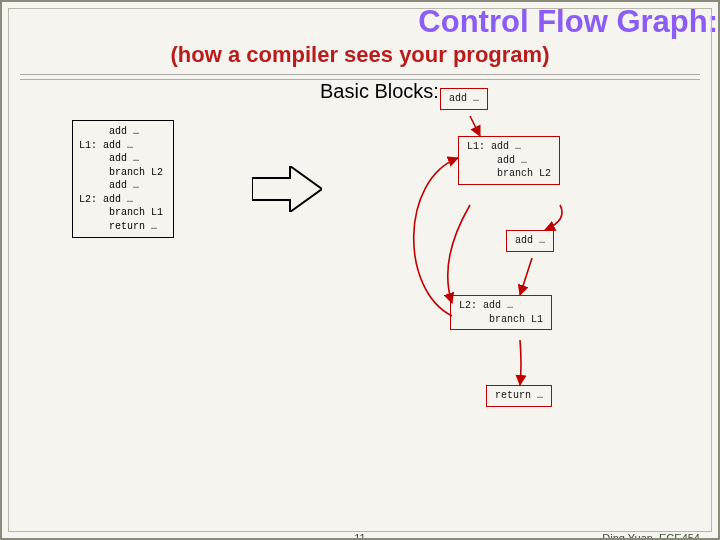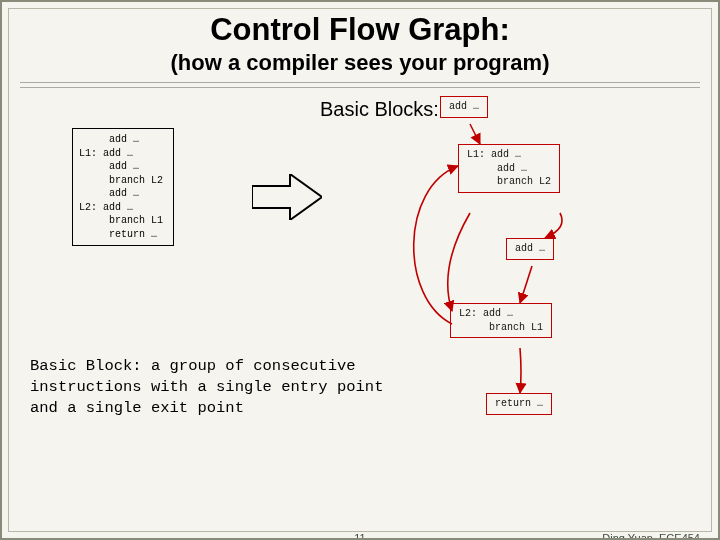--- a/index.html
+++ b/index.html
@@ -9,49 +9,49 @@
     font-family: Arial, Helvetica, sans-serif;
     position: relative;
     border: 2px solid #8a8a7a;
   }
   .inner-border {
     position: absolute; inset: 6px;
     border: 1px solid #b8b8a8;
     pointer-events: none;
   }
   .title {
-    text-align: center;
+    text-align: right;
     font-size: 31px;
-    margin-top: 10px;
-    color: #000000;
+    margin-top: 2px;
+    color: #8b5cf6;
   }
   .subtitle {
     text-align: center;
     font-size: 22px;
     margin-top: 2px;
     margin-bottom: 6px;
-    color: #000000;
+    color: #b91c1c;
   }
   .rule-wrap {
     margin: 0 18px;
     border-top: 1px solid #aaa;
     border-bottom: 1px solid #aaa;
     height: 6px;
   }
   .content {
     position: relative;
     margin: 0 18px;
     height: 400px;
   }
   .section-label {
     font-size: 20px;
     position: absolute;
   }
   .ir-label { top: 6px; left: 20px; }
-  .bb-label { top: 10px; left: 300px; text-align: right; }
+  .bb-label { top: 0; left: 300px; text-align: right; }
 
   .mono {
     font-family: Consolas, "Courier New", monospace;
     white-space: pre;
     font-size: 10px;
     line-height: 1.35;
   }
   .ir-box {
     position: absolute;
     top: 40px; left: 52px;
@@ -118,25 +118,20 @@
      branch L2
      add …
 L2: add …
      branch L1
      return …</div>
 
   <svg class="arrow-big" viewBox="0 0 70 46">
     <polygon points="0,12 38,12 38,0 70,23 38,46 38,34 0,34" fill="none" stroke="#000" stroke-width="2"></polygon>
   </svg>
 
-  <div class="def">
-    <span class="term">Basic Block:</span><span style="white-space:pre;"> a group of consecutive
-instructions with a single entry point
-and a single exit point</span>
-  </div>
 
   <div class="node n0 mono">add …</div>
   <div class="node n1 mono">L1: add …
      add …
      branch L2</div>
   <div class="node n2 mono">add …</div>
   <div class="node n3 mono">L2: add …
      branch L1</div>
   <div class="node n4 mono">return …</div>
 

